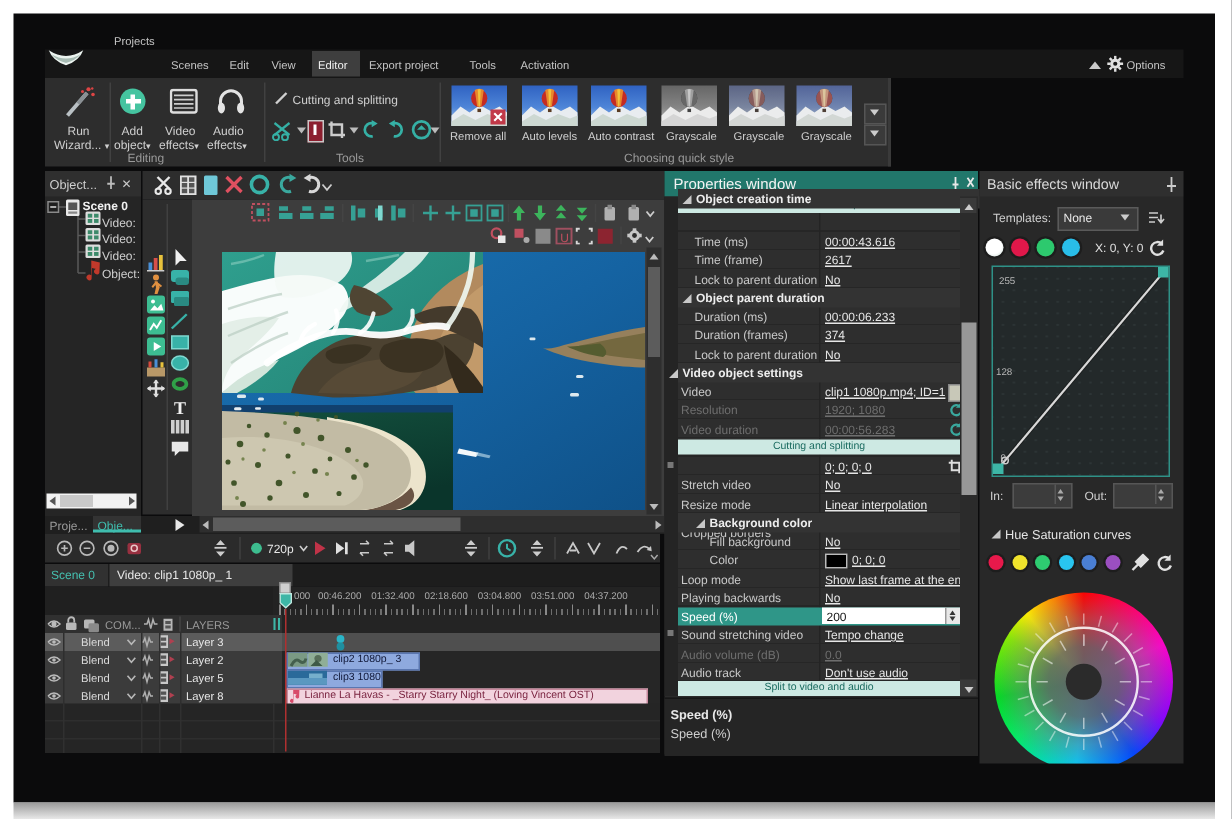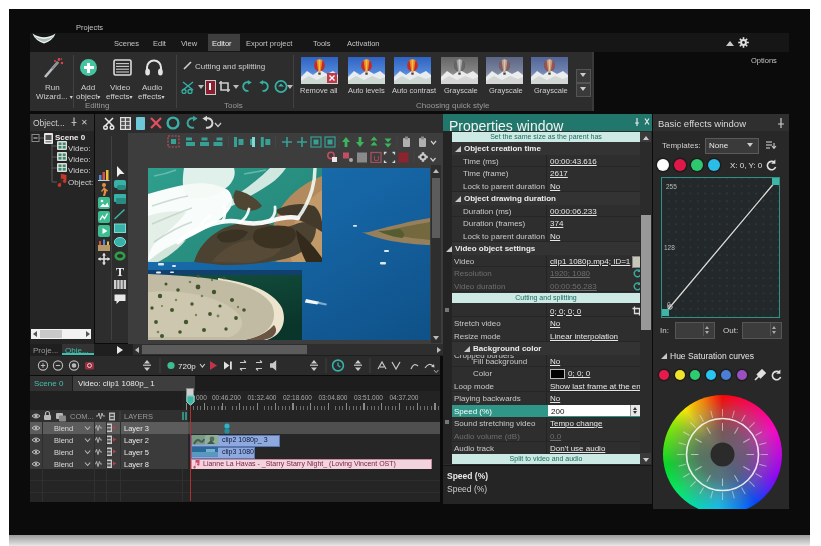--- a/index.html
+++ b/index.html
@@ -48,21 +48,21 @@
   <line x1="0.2" y1="5.5" x2="2.4" y2="5.5"></line>
           <line x1="8.6" y1="5.5" x2="10.8" y2="5.5"></line>
   <line x1="1.8" y1="1.8" x2="3.3" y2="3.3"></line>
           <line x1="7.7" y1="7.7" x2="9.2" y2="9.2"></line>
   <line x1="9.2" y1="1.8" x2="7.7" y2="3.3"></line>
           <line x1="3.3" y1="7.7" x2="1.8" y2="9.2"></line>
         </g>
   <circle cx="5.5" cy="5.5" r="1.4" fill="#161616"></circle>
       </g>
 </svg>
-<div class="txt a mn" style="left:751px;top:56px;">Options</div>
+<div class="txt a mn" style="left:751px;top:39px;">Options</div>
 
 <div class="a" style="left:30px;top:52px;width:564px;height:59px;background:#2d2d2d;"></div>
 <div class="a" style="left:73px;top:55px;width:1px;height:53px;background:#414141;"></div>
 <div class="a" style="left:176px;top:55px;width:1px;height:53px;background:#414141;"></div>
 <div class="a" style="left:293px;top:55px;width:1px;height:53px;background:#414141;"></div>
 <div class="a" style="left:592px;top:52px;width:2px;height:59px;background:#3a3a3a;"></div>
 
 <svg class="a" style="left:42px;top:57px;" width="22" height="23" viewBox="0 0 22 23">
   <line x1="3" y1="20" x2="16" y2="5" stroke="#b9c0c4" stroke-width="2.6"></line>
   <line x1="10" y1="12" x2="16" y2="5" stroke="#8a9094" stroke-width="2.6"></line>
@@ -717,52 +717,52 @@
 <div class="a" style="left:42px;top:469px;width:1px;height:33px;background:#303030;"></div>
 <div class="a" style="left:94px;top:469px;width:1px;height:33px;background:#303030;"></div>
 <div class="a" style="left:106px;top:469px;width:1px;height:33px;background:#303030;"></div>
 <div class="a" style="left:120px;top:469px;width:1px;height:33px;background:#303030;"></div>
 <div class="a" style="left:182px;top:469px;width:1px;height:33px;background:#303030;"></div>
 
 <div class="a" style="left:190px;top:406px;width:1px;height:95px;background:#b03030;"></div>
 
 <div class="a" style="left:443px;top:114px;width:209px;height:389px;background:#2b2b2b;"></div>
 <div class="a" style="left:443px;top:114px;width:209px;height:17px;background:#21776b;"></div>
-<div class="a txt" style="left:449px;top:117.5px;font-size:14px;color:#f2f2f2;">Properties window</div>
+<div class="a txt" style="left:449px;top:117.5px;font-size:10px;color:#f2f2f2;">Properties window</div>
 <svg class="a" style="left:634px;top:117px;" width="16" height="10" viewBox="0 0 16 10">
  <g stroke="#e8e8e8" stroke-width="1.2" fill="none">
   <path d="M3,1 v5 M1,6 h4 M3,6 v3"></path>
         <path d="M11,1.5 l4,6 M15,1.5 l-4,6"></path>
  </g>
 </svg>
 
 <div class="a" style="left:443px;top:131px;width:9px;height:333px;background:#242424;"></div>
 <div class="a" style="left:452px;top:142px;width:188px;height:322px;background:repeating-linear-gradient(#2e2e2e 0px,#2e2e2e 11.6px,#262626 11.6px,#262626 12.5px);"></div>
 <div class="a" style="left:546px;top:142px;width:1px;height:322px;background:#242424;"></div>
 <div class="mint" style="top:132px;height:9.5px;line-height:9.5px;">Set the same size as the parent has</div>
 
-<div class="sect" style="top:142px;">
+<div class="sect" style="top:126px;padding-left:22px;">
       <span class="sarr" style="left:3px;top:4px;"></span>
       <span style="position:absolute;left:12px;top:2px;">Object creation time</span>
     </div>
 <div class="pr" style="top:154.5px;">
       <span class="pl">Time (ms)</span>
       <span class="pv">00:00:43.616</span>
     </div>
 <div class="pr" style="top:167px;">
       <span class="pl">Time (frame)</span>
       <span class="pv">2617</span>
     </div>
 <div class="pr" style="top:179.5px;">
       <span class="pl">Lock to parent duration</span>
       <span class="pv">No</span>
     </div>
 <div class="sect" style="top:192px;">
       <span class="sarr" style="left:3px;top:4px;"></span>
-      <span style="position:absolute;left:12px;top:2px;">Object drawing duration</span>
+      <span style="position:absolute;left:12px;top:2px;">Object parent duration</span>
     </div>
 <div class="pr" style="top:204.5px;">
       <span class="pl">Duration (ms)</span>
       <span class="pv">00:00:06.233</span>
     </div>
 <div class="pr" style="top:217px;">
       <span class="pl">Duration (frames)</span>
       <span class="pv">374</span>
     </div>
 <div class="pr" style="top:229.5px;">

